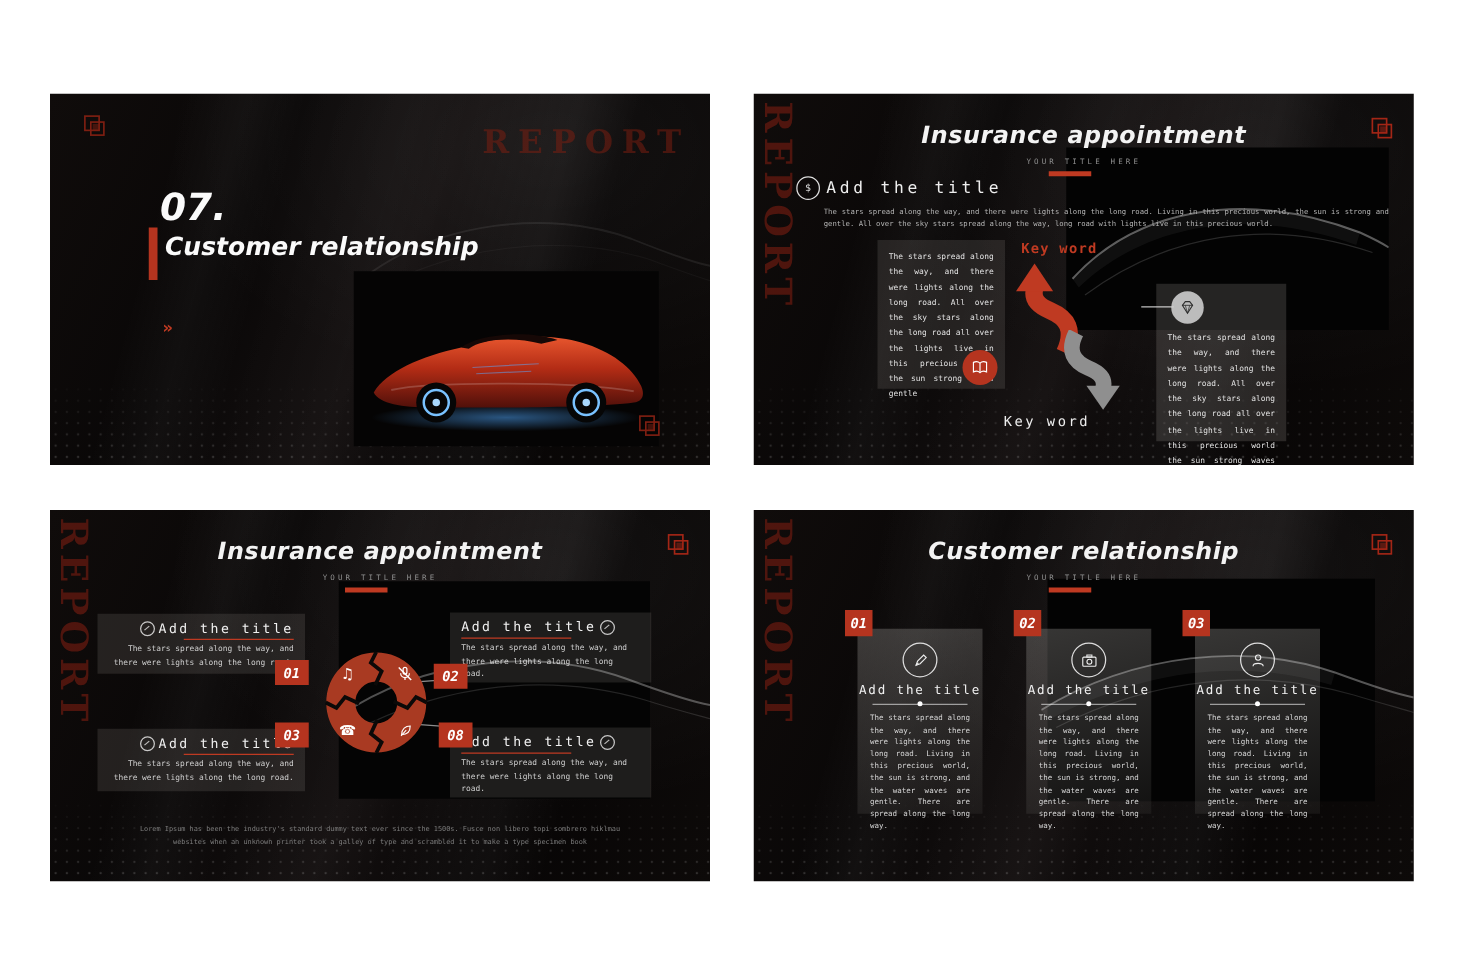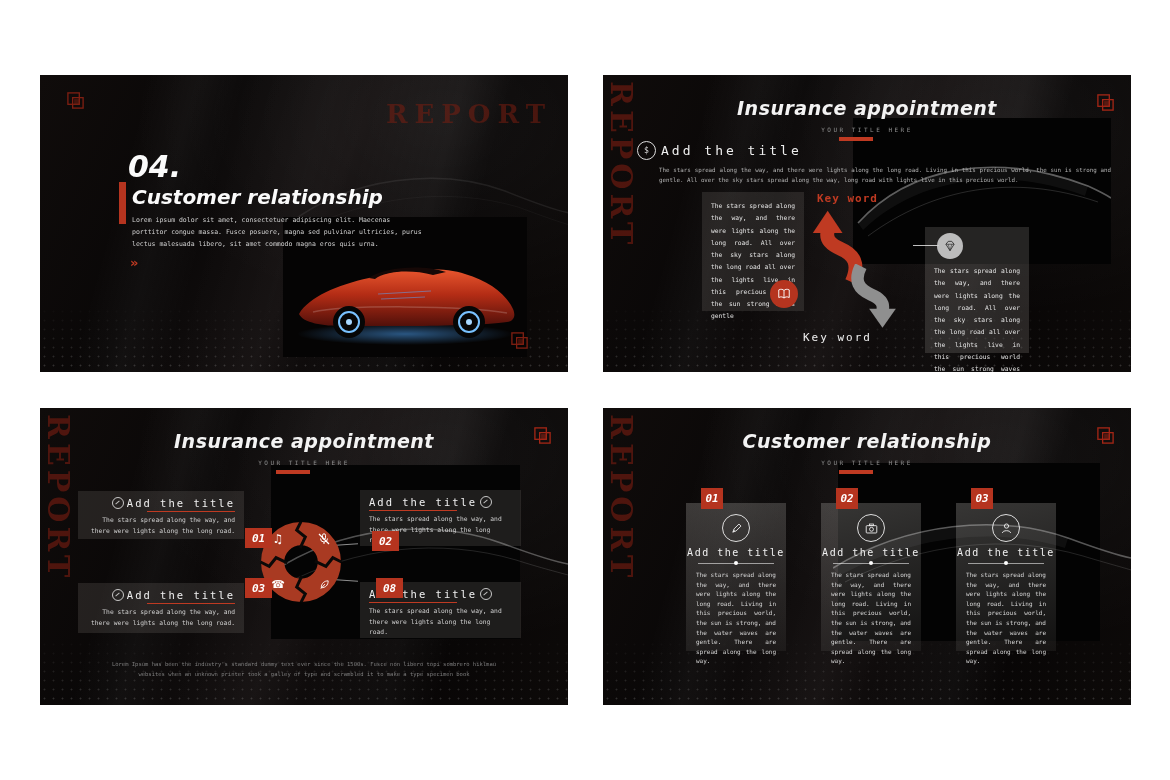--- a/index.html
+++ b/index.html
@@ -37,21 +37,21 @@
   .s1-num{left:88px;top:74px;font-style:italic;font-weight:bold;font-size:30px;color:#fafafa;z-index:3;}
   .s1-bar{left:79px;top:107px;width:7px;height:42px;background:#b5341f;z-index:3;}
   .s1-title{left:92px;top:110px;font-style:italic;font-weight:bold;font-size:20px;color:#fafafa;z-index:3;}
   .s1-body{left:92px;top:139px;width:296px;font-size:6.5px;line-height:1.85;color:#cfcfcf;z-index:3;}
   .s1-more{left:90px;top:180px;font-weight:bold;font-size:13px;color:#bf3a22;letter-spacing:-1px;z-index:3;}
   .s1-panel{left:243px;top:142px;width:244px;height:140px;background:#050404;z-index:2;}
   .ghost{opacity:.25;z-index:1;}
   
   .gbox{background:rgba(165,160,155,.16);z-index:2;}
   .badge{background:#b5341f;color:#fff;display:flex;align-items:center;justify-content:center;
-      font-family:"DejaVu Sans Mono",monospace;font-style:italic;font-weight:bold;font-size:11px;z-index:4;margin-left:25px;}
+      font-family:"DejaVu Sans Mono",monospace;font-style:italic;font-weight:bold;font-size:11px;z-index:4;}
   
   .s2-panel{left:250px;top:43px;width:258px;height:146px;background:#030303;z-index:1;}
   .s2-headrow{left:34px;top:66px;display:flex;align-items:center;gap:5px;z-index:3;}
   .circ-ico{width:17px;height:17px;border:1px solid #ddd;border-radius:50%;display:flex;
       align-items:center;justify-content:center;color:#ddd;font-size:8px;flex:0 0 auto;}
   .s2-heading{font-size:13px;letter-spacing:3px;color:#eee;}
   .s2-intro{left:56px;top:90px;width:452px;font-size:5.8px;line-height:1.8;color:#b3b3b3;
       text-align:justify;z-index:3;}
   .s2-boxL{left:99px;top:117px;width:102px;height:119px;padding:8px 9px;box-sizing:border-box;}
   .boxtext{font-size:6.3px;line-height:1.95;color:#e3e3e3;text-align:justify;}
@@ -118,24 +118,23 @@
     <svg class="abs logo dim" style="left:26px;top:16px;" viewBox="0 0 20 20">
         <rect x="2" y="2" width="12" height="12" fill="none" stroke="currentColor" stroke-width="1.4"></rect>
         <rect x="7" y="7" width="11" height="11" fill="none" stroke="currentColor" stroke-width="1.4"></rect>
         <rect x="8.5" y="8.5" width="6" height="6" fill="currentColor" opacity=".5"></rect>
       </svg>
     <div class="abs h-report">REPORT</div>
     <svg class="abs ghost swoosh" style="left:250px;top:70px;" width="280" height="110" viewBox="0 0 280 110">
       <path d="M0,78 C60,32 150,22 215,46 C245,58 268,66 280,68" stroke="rgba(255,255,255,.3)" stroke-width="1.5" fill="none"></path>
       <path d="M8,88 C78,50 160,42 228,62 C255,72 272,78 280,80" stroke="rgba(255,255,255,.14)" stroke-width="1" fill="none"></path>
     </svg>
-    <div class="abs s1-num">04.</div>
+    <div class="abs s1-num">07.</div>
     <div class="abs s1-bar"></div>
     <div class="abs s1-title">Customer relationship</div>
-    <div class="abs s1-body mono">Lorem ipsum dolor sit amet, consectetuer adipiscing elit. Maecenas porttitor congue massa. Fusce posuere, magna sed pulvinar ultricies, purus lectus malesuada libero, sit amet commodo magna eros quis urna.</div>
     <div class="abs s1-more">»</div>
     <div class="abs s1-panel">
       <svg width="244" height="140" viewBox="0 0 244 140">
         <defs>
           <linearGradient id="carBody" x1="0" y1="0" x2="0" y2="1">
             <stop offset="0" stop-color="#e8562e"></stop>
               <stop offset=".45" stop-color="#b32c15"></stop>
               <stop offset="1" stop-color="#51100a"></stop>
           </linearGradient>
           <radialGradient id="glowB" cx=".5" cy=".5" r=".5">

